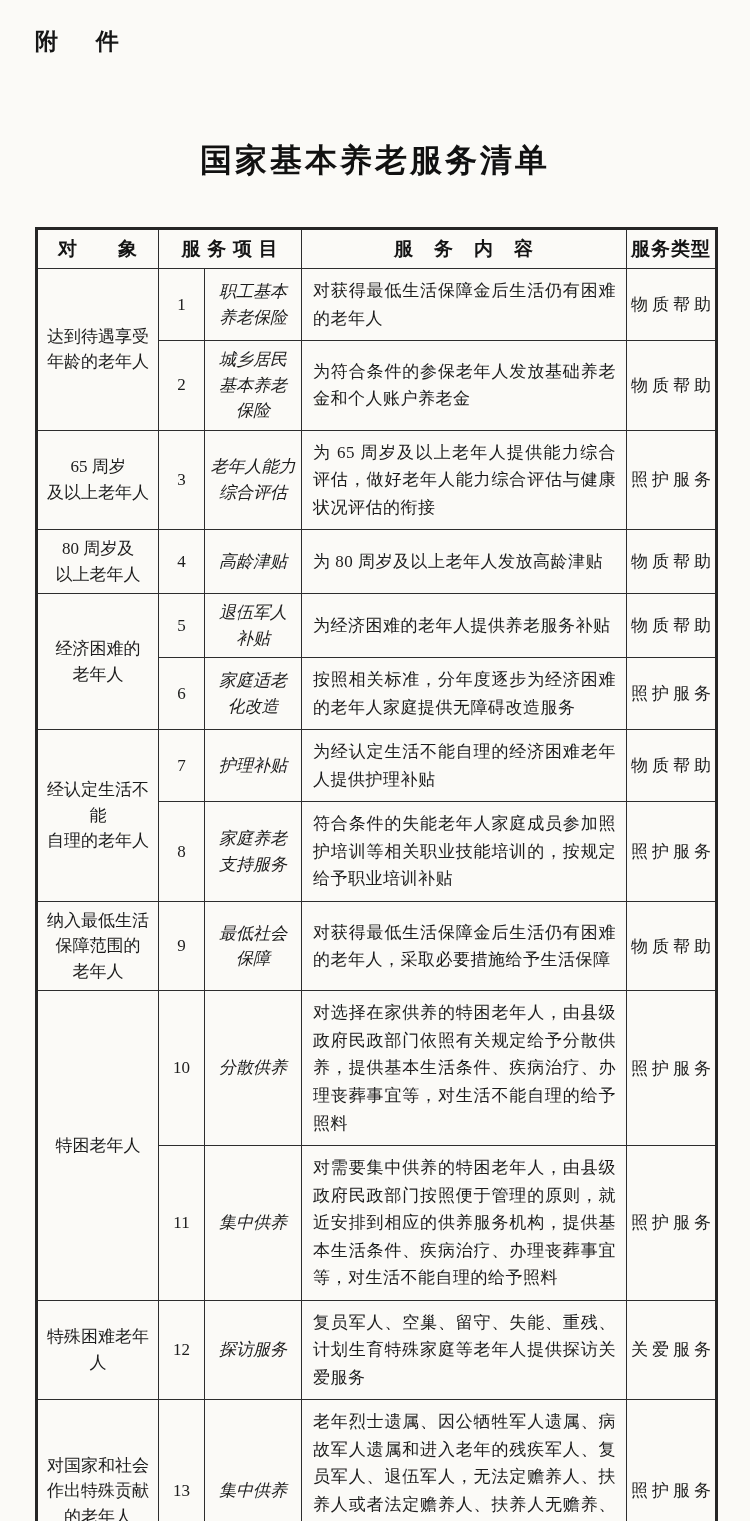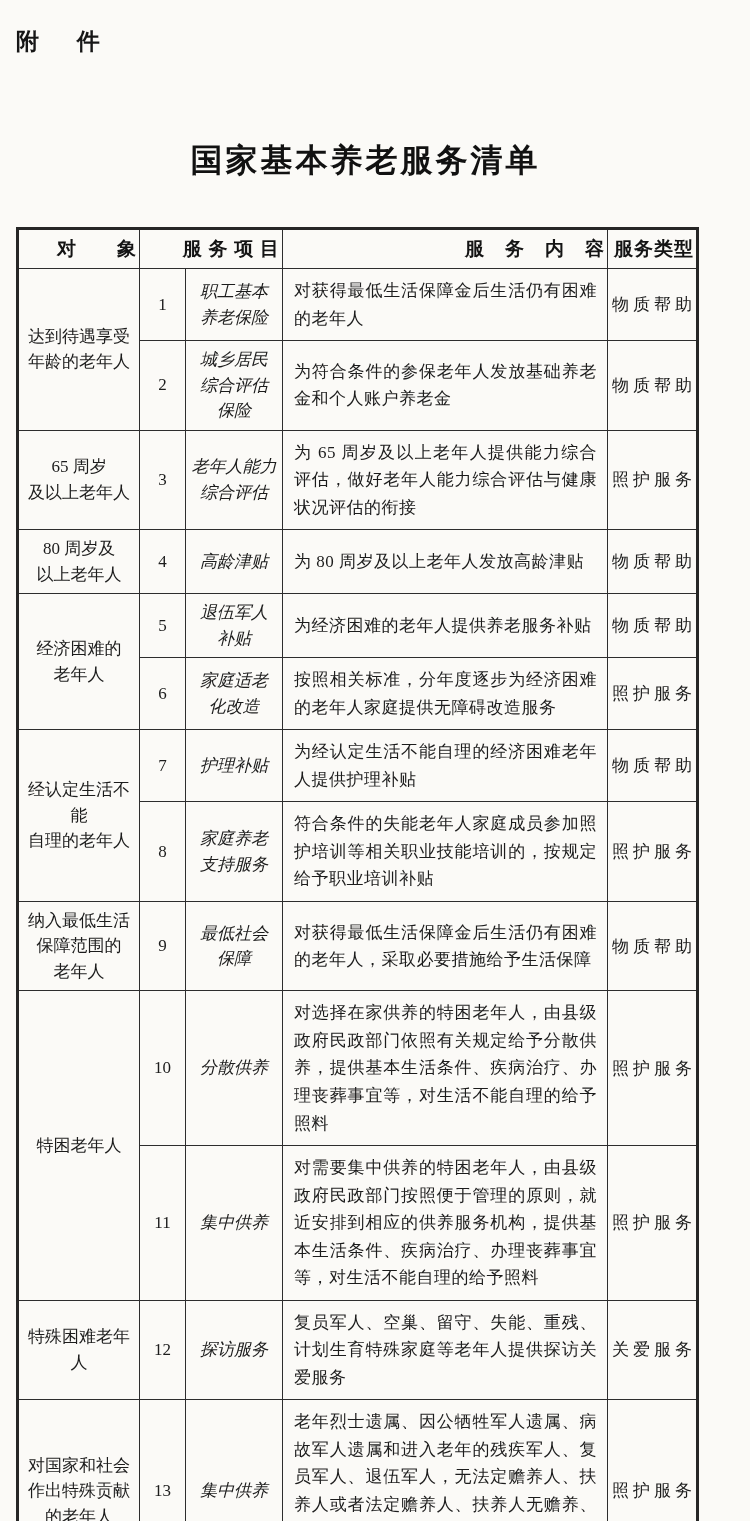--- a/index.html
+++ b/index.html
@@ -8,21 +8,21 @@
     background:#fbfaf7;
     font-family:"Liberation Serif","DejaVu Serif",serif;
   }
   .page {
     position:relative;
     width:750px;
     height:1521px;
     box-sizing:border-box;
     background:#fbfaf7;
     color:#1e1e1e;
-    padding:26px 35px 0 16px;
+    padding:26px 35px 0 35px;
     overflow:hidden;
   }
   .attachment {
     font-size:23px;
     font-weight:bold;
     letter-spacing:16px;
     color:#161616;
   }
   .doc-title {
     margin:82px 0 44px 0;
@@ -43,21 +43,21 @@
   .service-table th, .service-table td {
     border:1.6px solid #2d2d2d;
     vertical-align:middle;
     box-sizing:border-box;
     color:#1c1c1c;
   }
   .service-table th {
     font-size:19px;
     font-weight:bold;
     padding:6px 2px;
-    text-align:right;
+    text-align:center;
     letter-spacing:1px;
     color:#141414;
   }
   .col-target  { width:122px; }
   .col-num     { width:46px;  }
   .col-item    { width:97px;  }
   .col-content { width:325px; }
   .col-type    { width:90px;  }
 
   td.target-cell {
@@ -124,21 +124,21 @@
 年龄的老年人</td>
           <td class="num-cell">1</td>
           <td class="item-cell">职工基本
 养老保险</td>
           <td class="content-cell">对获得最低生活保障金后生活仍有困难的老年人</td>
           <td class="type-cell">物质帮助</td>
         </tr>
         <tr>
           <td class="num-cell">2</td>
           <td class="item-cell">城乡居民
-综合评估
+基本养老
 保险</td>
           <td class="content-cell">为符合条件的参保老年人发放基础养老金和个人账户养老金</td>
           <td class="type-cell">物质帮助</td>
         </tr>
         <tr>
           <td class="target-cell" rowspan="1">65 周岁
 及以上老年人</td>
           <td class="num-cell">3</td>
           <td class="item-cell">老年人能力
 综合评估</td>

